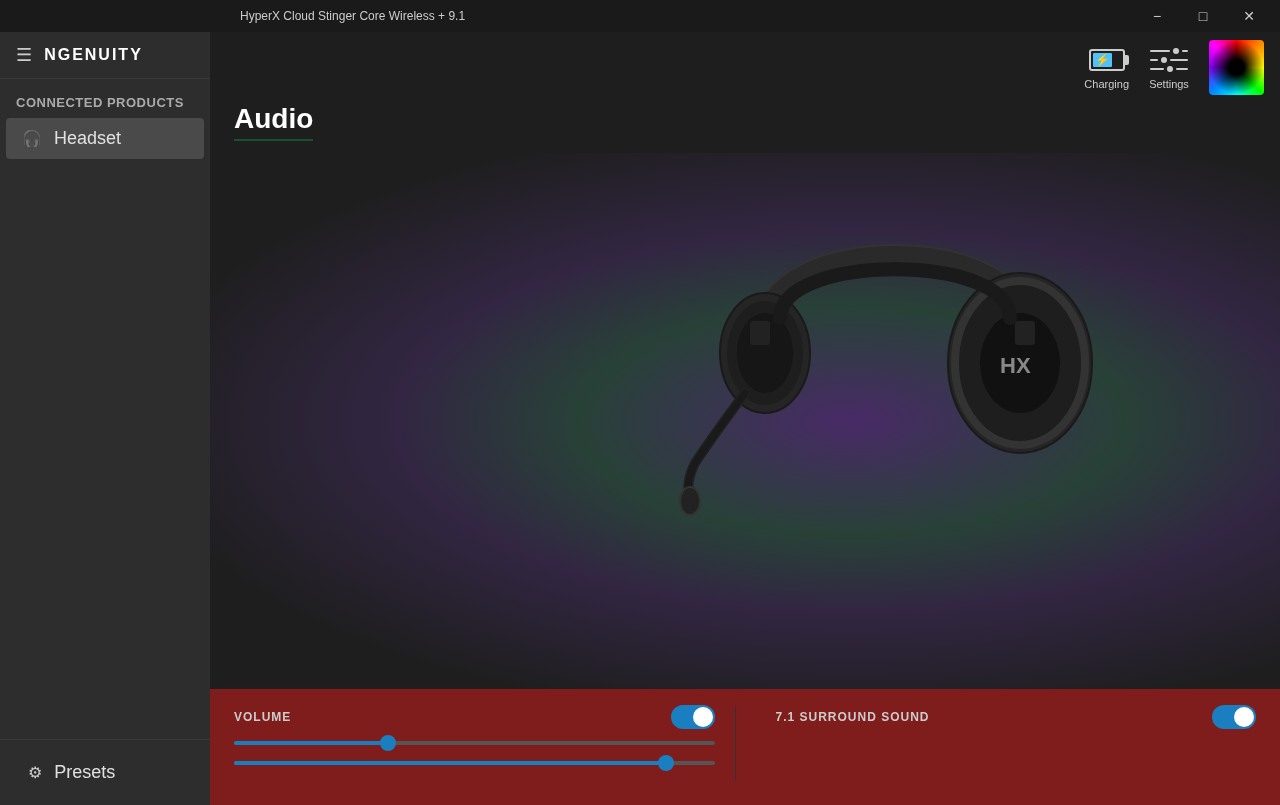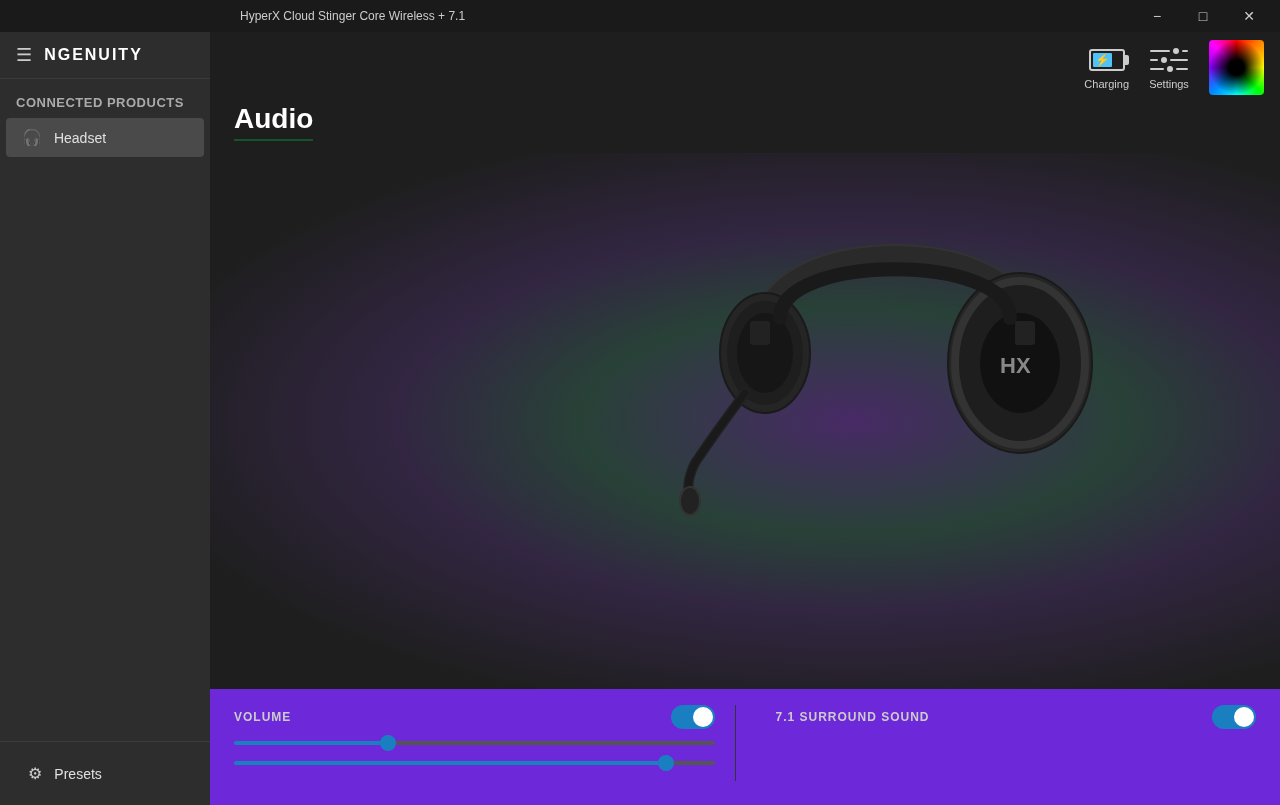--- a/index.html
+++ b/index.html
@@ -97,21 +97,21 @@
       margin: 0 6px;
     }
     .sidebar-item.active {
       background: #4a4a4a;
     }
     .sidebar-item-icon {
       font-size: 16px;
       color: #ccc;
     }
     .sidebar-item-label {
-      font-size: 14px;
+      font-size: 18px;
       color: #e0e0e0;
     }
     .sidebar-bottom {
       margin-top: auto;
       padding: 12px 6px;
       border-top: 1px solid #3a3a3a;
     }
 
     
     .main-content {
@@ -265,21 +265,21 @@
       align-items: flex-start;
       justify-content: center;
     }
     .headset-svg {
       width: 460px;
       height: 380px;
     }
 
     
     .controls-area {
-      background: #6d28d9;
+      background: #7f1d1d;
       padding: 16px 24px 24px;
       flex-shrink: 0;
       display: flex;
       gap: 0;
       justify-content: space-between;
     }
     .control-panel {
       flex: 1;
       padding-right: 20px;
       border-right: 1px solid #333;
@@ -344,21 +344,21 @@
       position: absolute;
       top: 50%;
       transform: translateY(-50%);
       cursor: grab;
     }
   </style>
 </head>
 <body>
 
 <div class="title-bar">
-  <span class="title-bar-title">HyperX Cloud Stinger Core Wireless + 7.1</span>
+  <span class="title-bar-title">HyperX Cloud Stinger Core Wireless + 9.1</span>
   <div class="title-bar-controls">
     <button class="title-bar-btn">−</button>
     <button class="title-bar-btn">□</button>
     <button class="title-bar-btn close">✕</button>
   </div>
 </div>
 
 <div class="app-body">
 
   <div class="sidebar">

